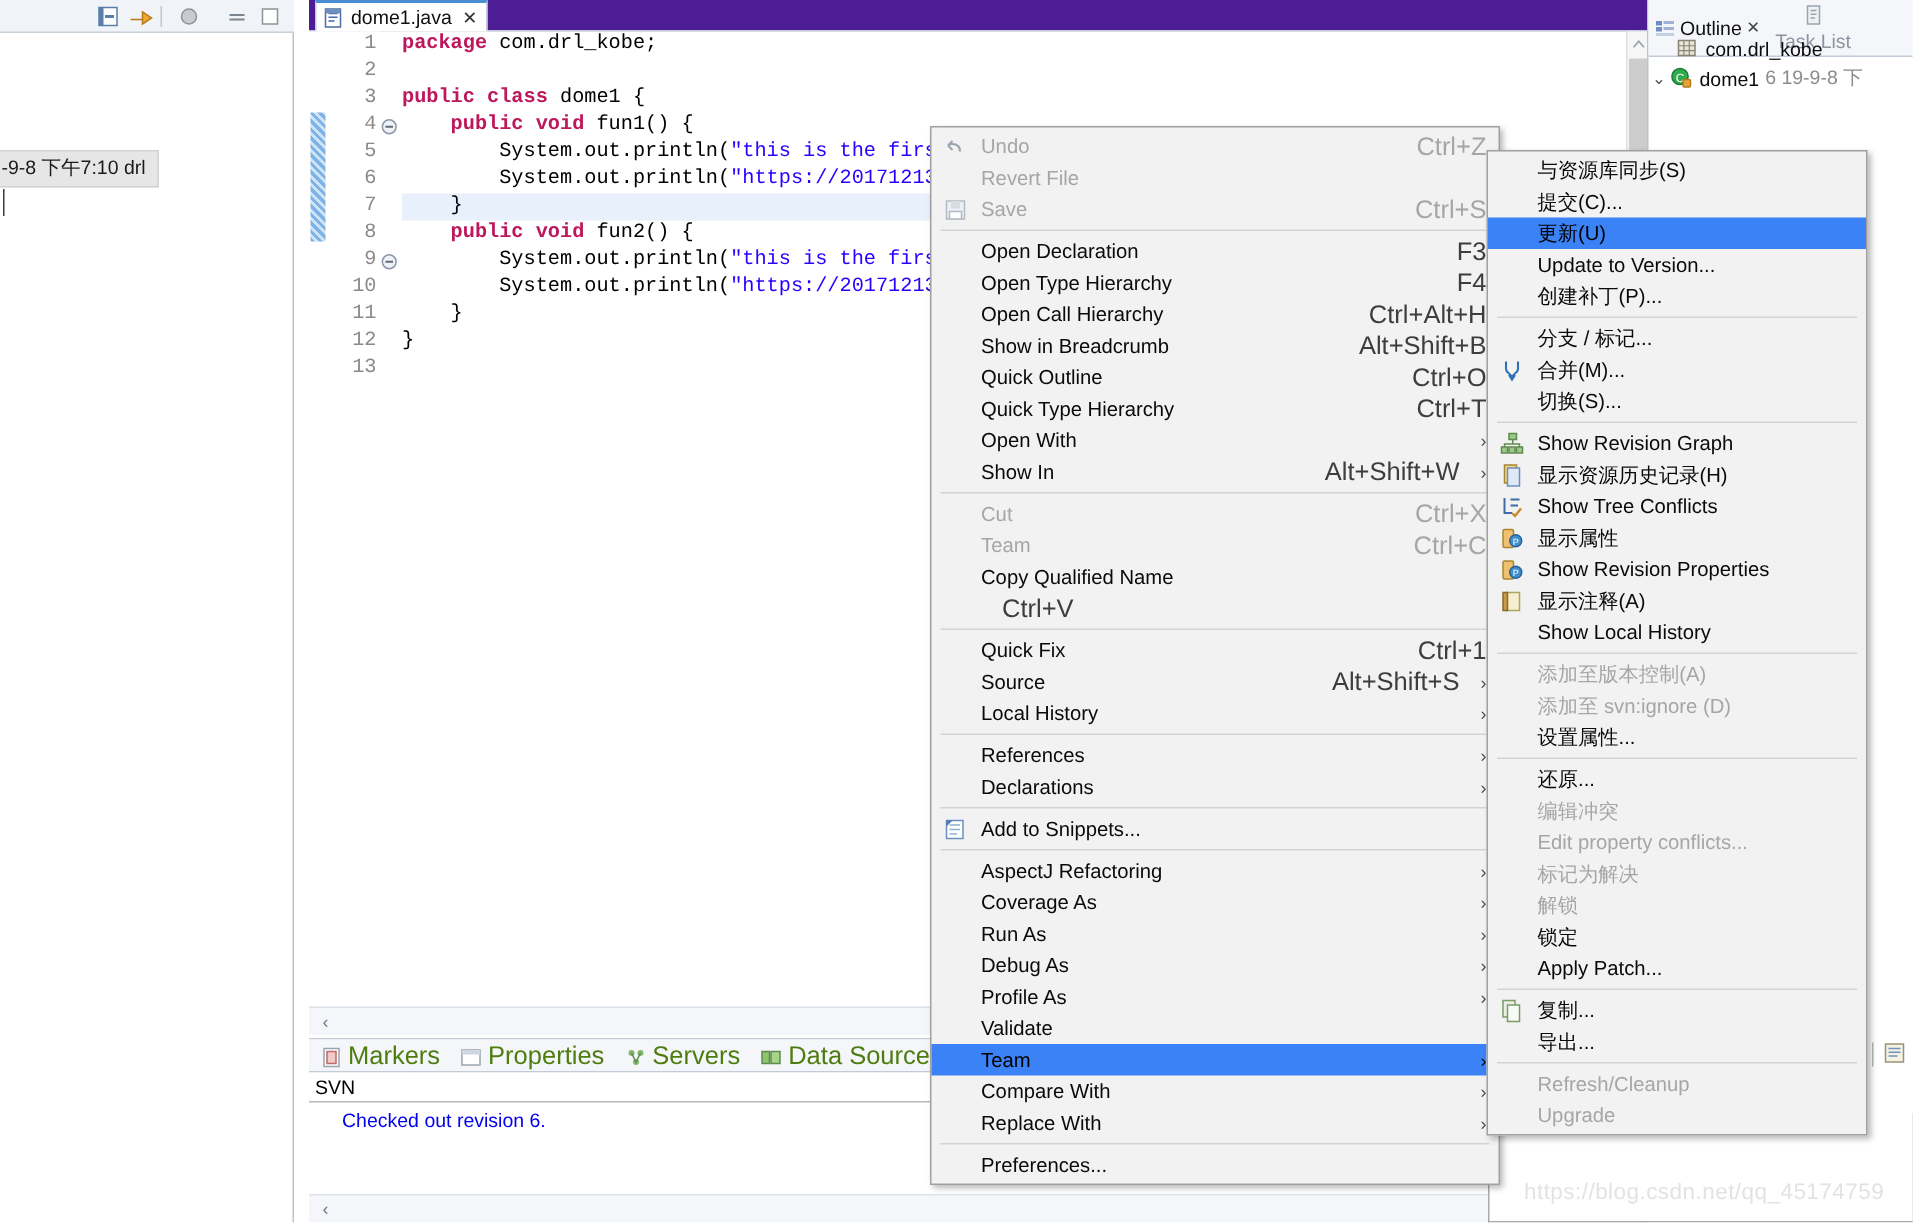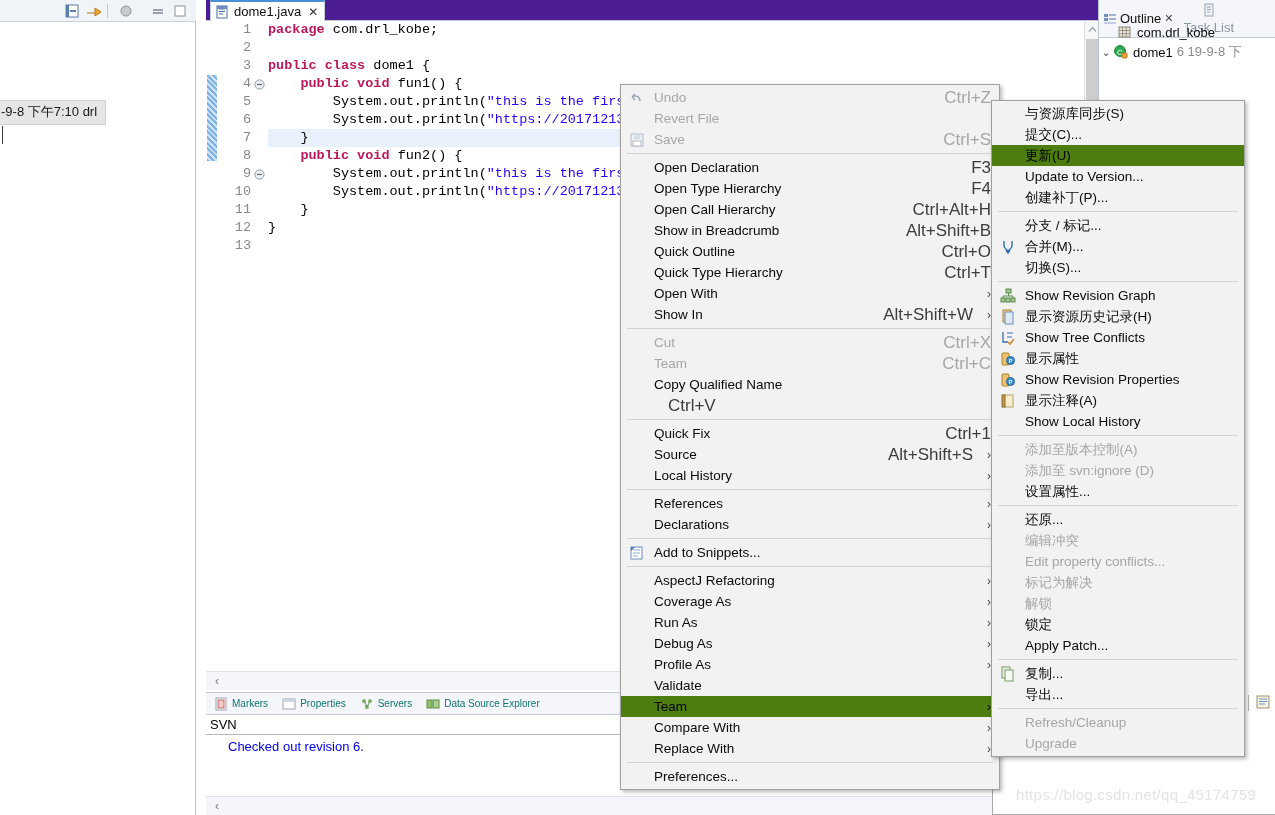--- a/index.html
+++ b/index.html
@@ -108,21 +108,21 @@
   
   .bottom-view {
     position:absolute; left:206px; top:692px; width:892px; height:123px;
     background:#ffffff; border-top:1px solid #c2cbd6;
   }
   .bv-tabs {
     position:absolute; left:0; top:0; height:22px; width:892px;
     background:#f4f6fa; border-bottom:1px solid #c2cbd6;
     display:flex; align-items:center; gap:14px; padding-left:8px;
   }
-  .bv-tab { display:flex; align-items:center; gap:4px; font-size:10px; color:#0f766e;justify-content:center; }
+  .bv-tab { display:flex; align-items:center; gap:4px; font-size:17px; color:#4d7c0f;justify-content:center; }
   .bv-tab .ti { width:14px; height:14px; display:block; }
   .console-body { position:absolute; left:0; top:22px; width:892px; height:79px; background:#ffffff; }
   .svn-head { font-size:13px; color:#000; padding:2px 0 2px 4px; border-bottom:1px solid #b9b9b9; }
   .svn-msg { font-size:13px; color:#0000ee; padding:4px 0 0 22px; }
   .bv-hscroll {
     position:absolute; left:0; bottom:0; width:892px; height:19px;
     background:#f4f6fa; border-top:1px solid #dde2e9; display:flex; align-items:center;
   }
   .bv-hscroll .arr { width:22px; text-align:center; color:#6b7785; font-size:12px; }
   .console-vscroll { position:absolute; right:0; top:22px; width:12px; height:79px; background:#f6f6f6; }
@@ -170,21 +170,21 @@
 
   .mi {
     position:relative; display:flex; align-items:center;
     height:21px; padding-left:33px; padding-right:8px;
     white-space:nowrap; cursor:default;
   }
   .mi .lbl { flex:1; }
   .mi .acc { color:#3d3d3d; font-size:17px; margin-left:14px; }
   .mi .sub { width:10px; text-align:right; color:#4a4a4a; font-size:12px; margin-left:8px; }
   .mi.dis, .mi.dis .acc { color:#a6a6a6; }
-  .mi.hl { background:#4d7c0f; color:#000; }
+  .mi.hl { background:#3b82f6; color:#000; }
   .mi.hl .sub { color:#000; }
   .mi .mico { position:absolute; left:8px; top:3px; width:16px; height:16px; display:block; }
   .msep { height:1px; background:#d3d3d3; margin:3px 6px; }
 
   .watermark {
     position:absolute; left:1016px; top:786px;
     font-size:15px; color:#e3e3e3; letter-spacing:0.3px;
     white-space:nowrap; pointer-events:none;
   }
 

